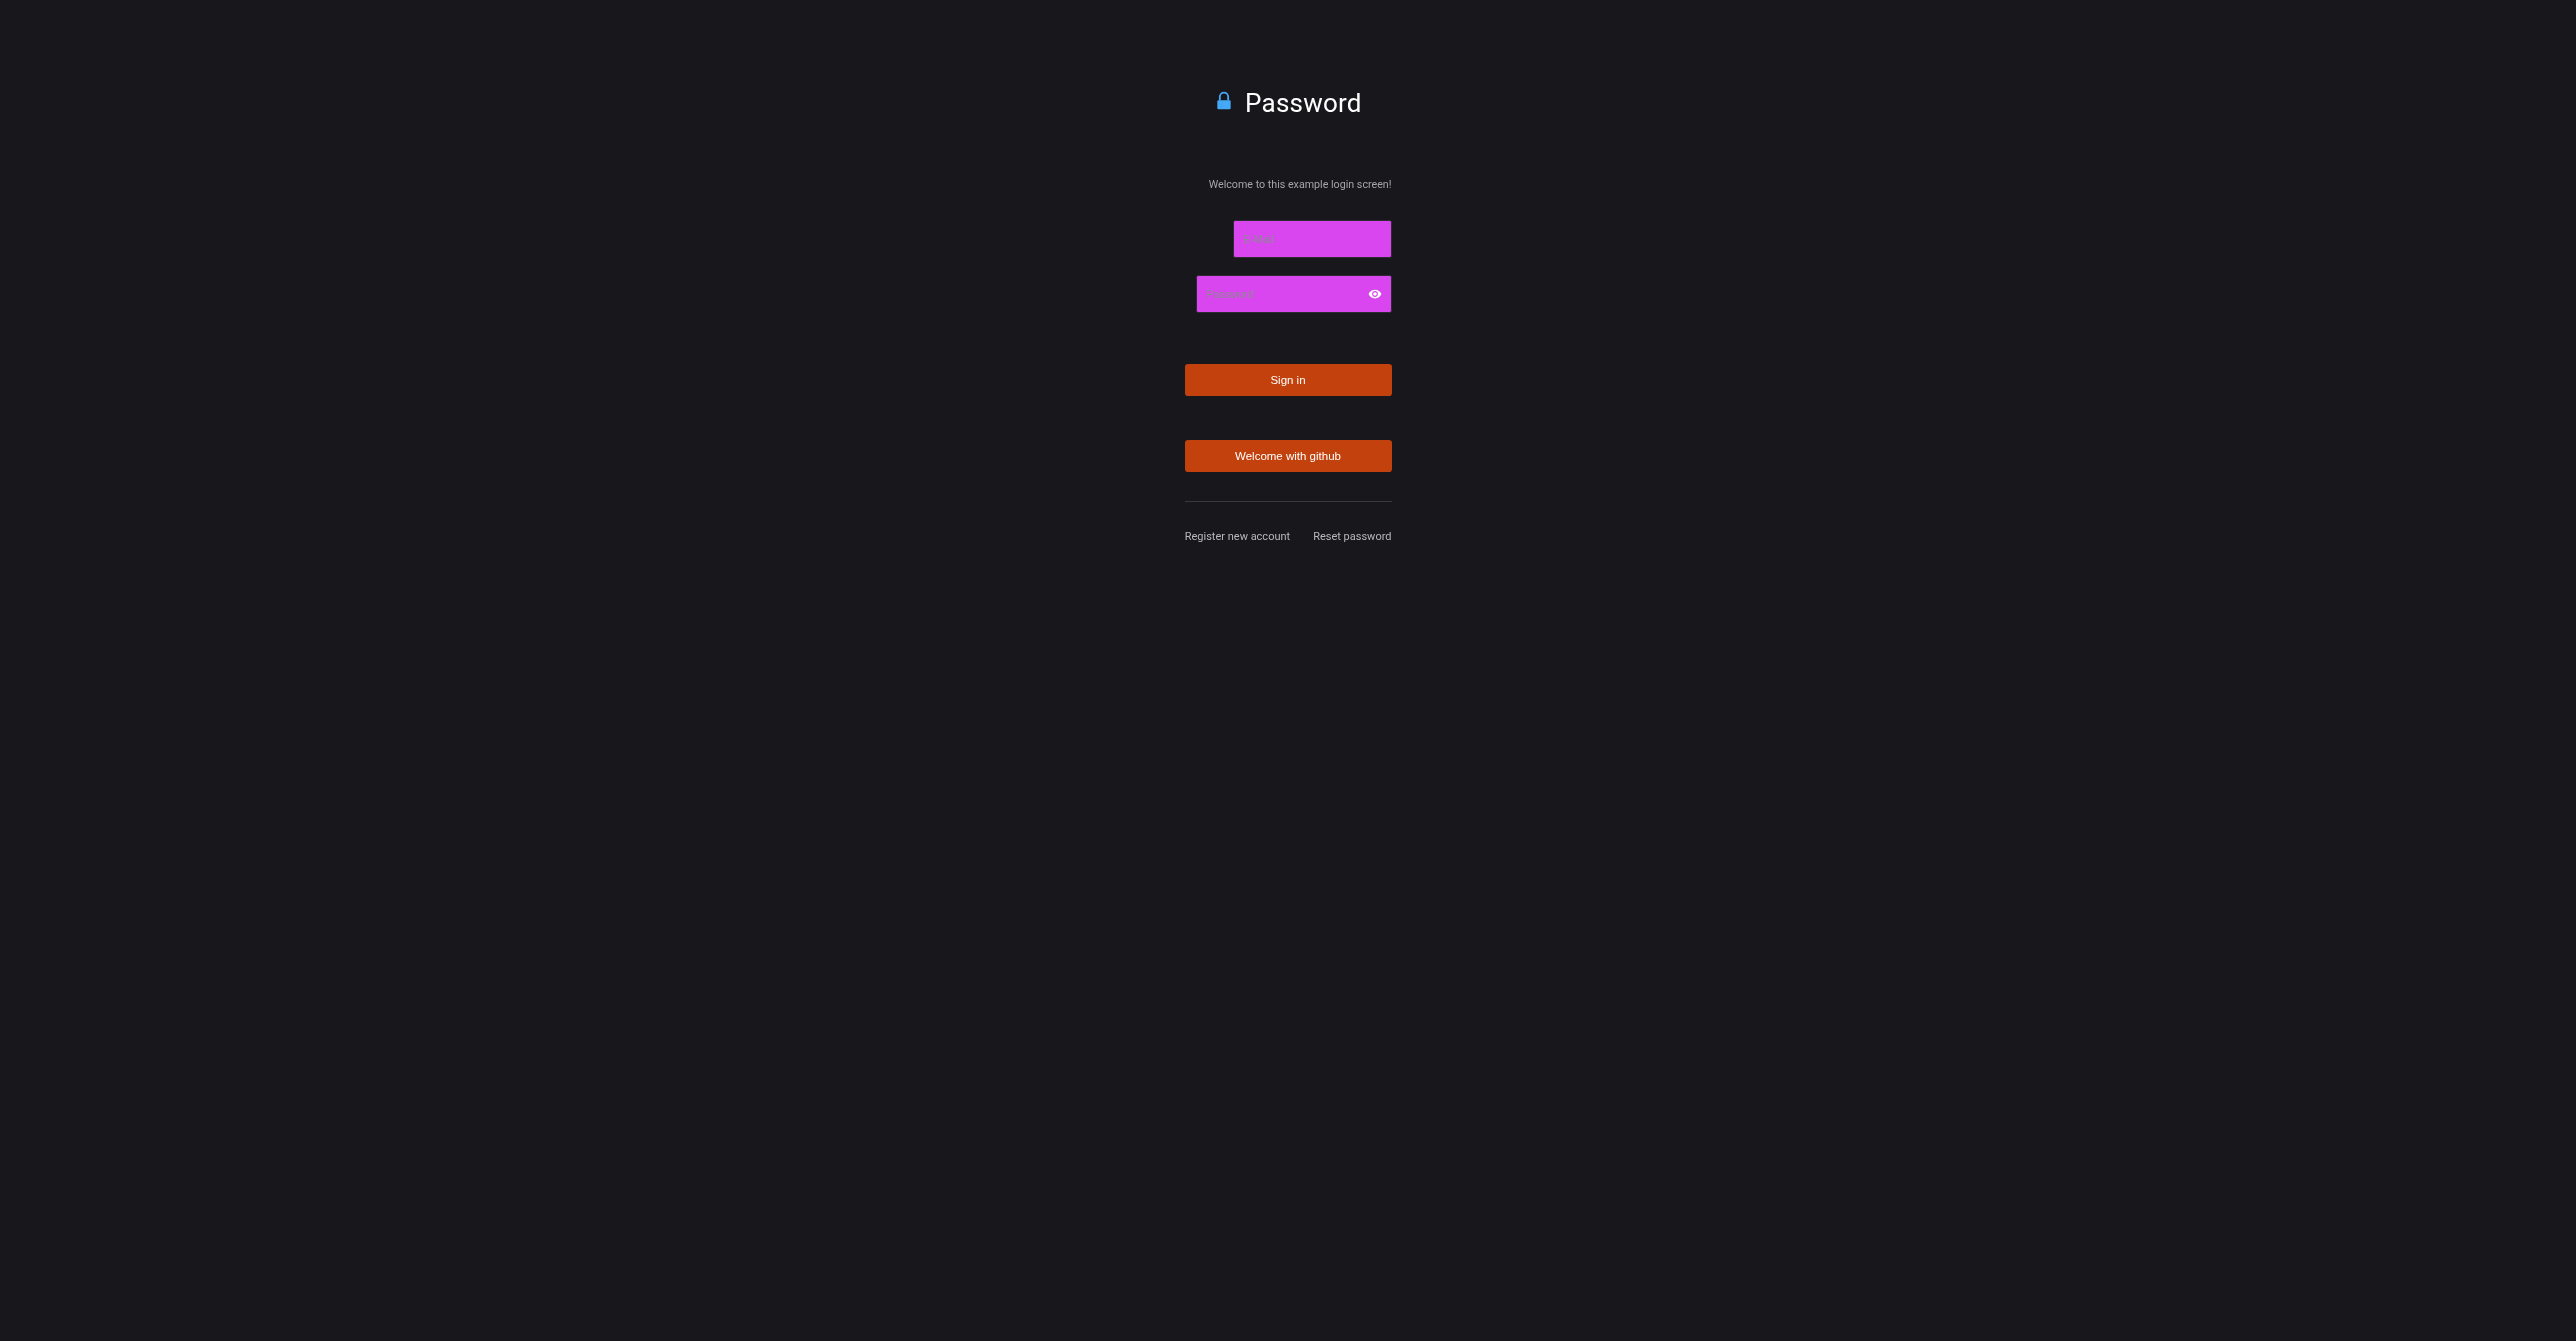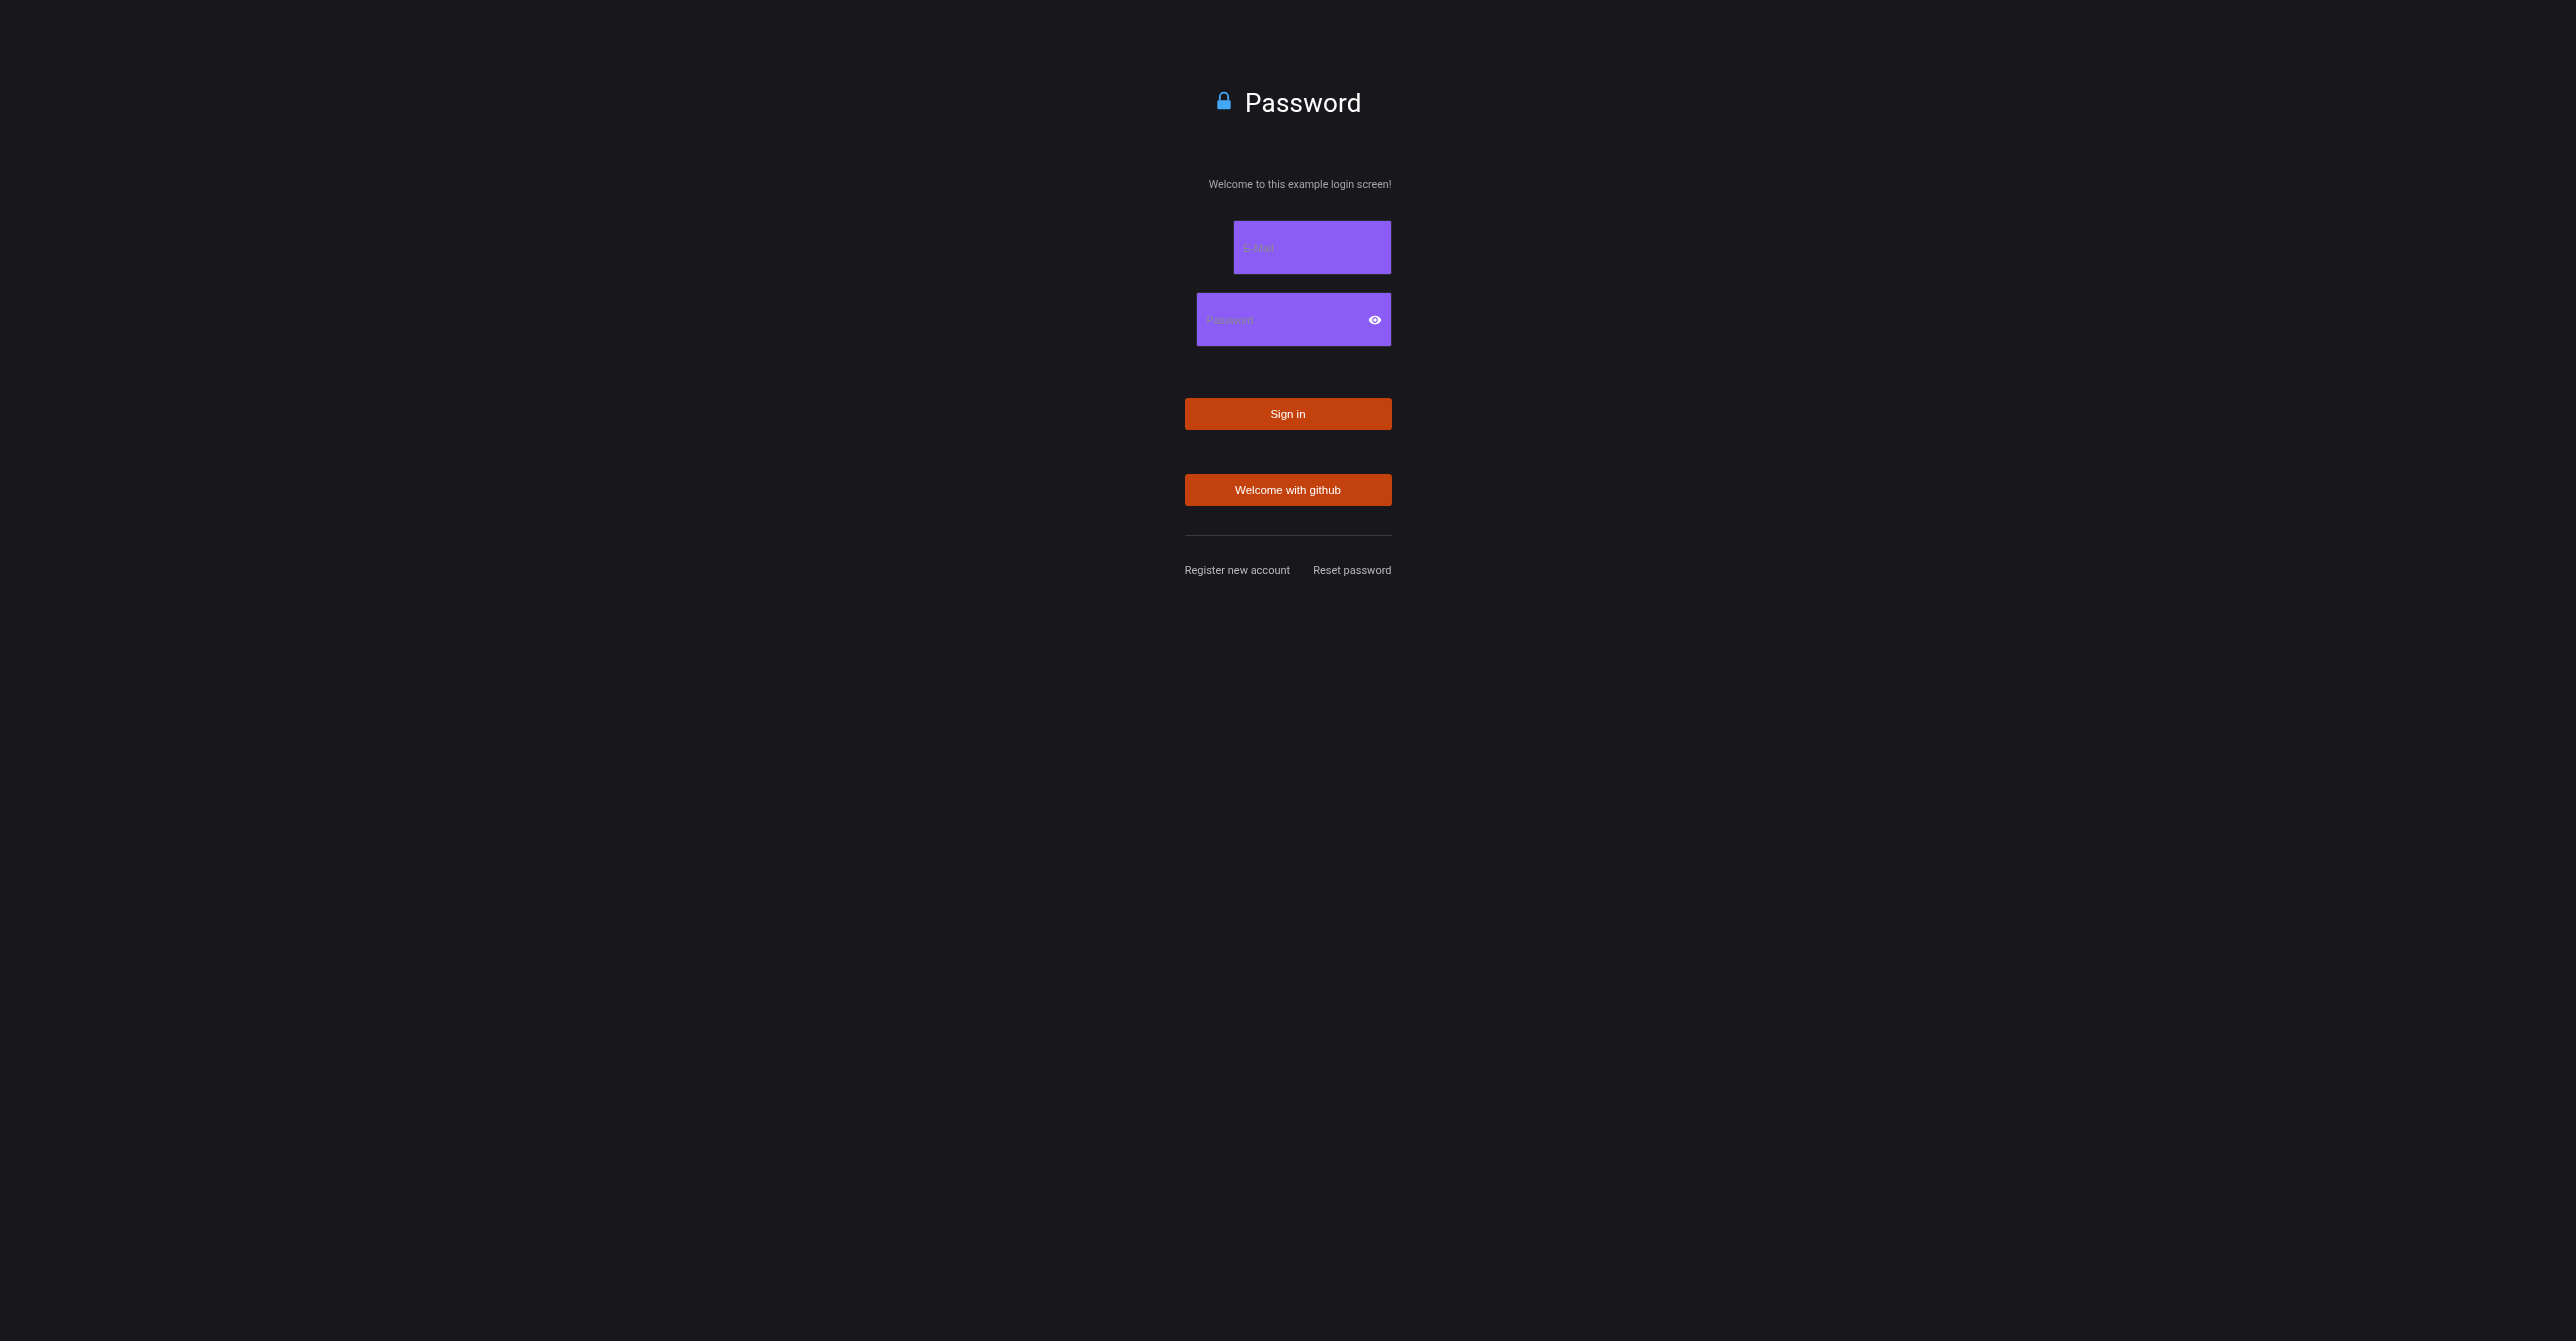--- a/index.html
+++ b/index.html
@@ -47,22 +47,22 @@
       color: #a5a5a8;
       text-align: center;
       margin-bottom: 29px;
     }
     .input-wrapper {
       position: relative;
       margin-bottom: 17px;
     }
     .text-input {
       width: 100%;
-      height: 55px;
-      background-color: #8b5cf6;
+      height: 38px;
+      background-color: #d946ef;
       border: 0.8px solid #2c2c30;
       border-radius: 2.3px;
       color: #ffffff;
       padding: 0 9.2px;
       font-size: 10.7px;
       outline: none;
     }
     .text-input::placeholder {
       color: #8b8b8e;
     }

